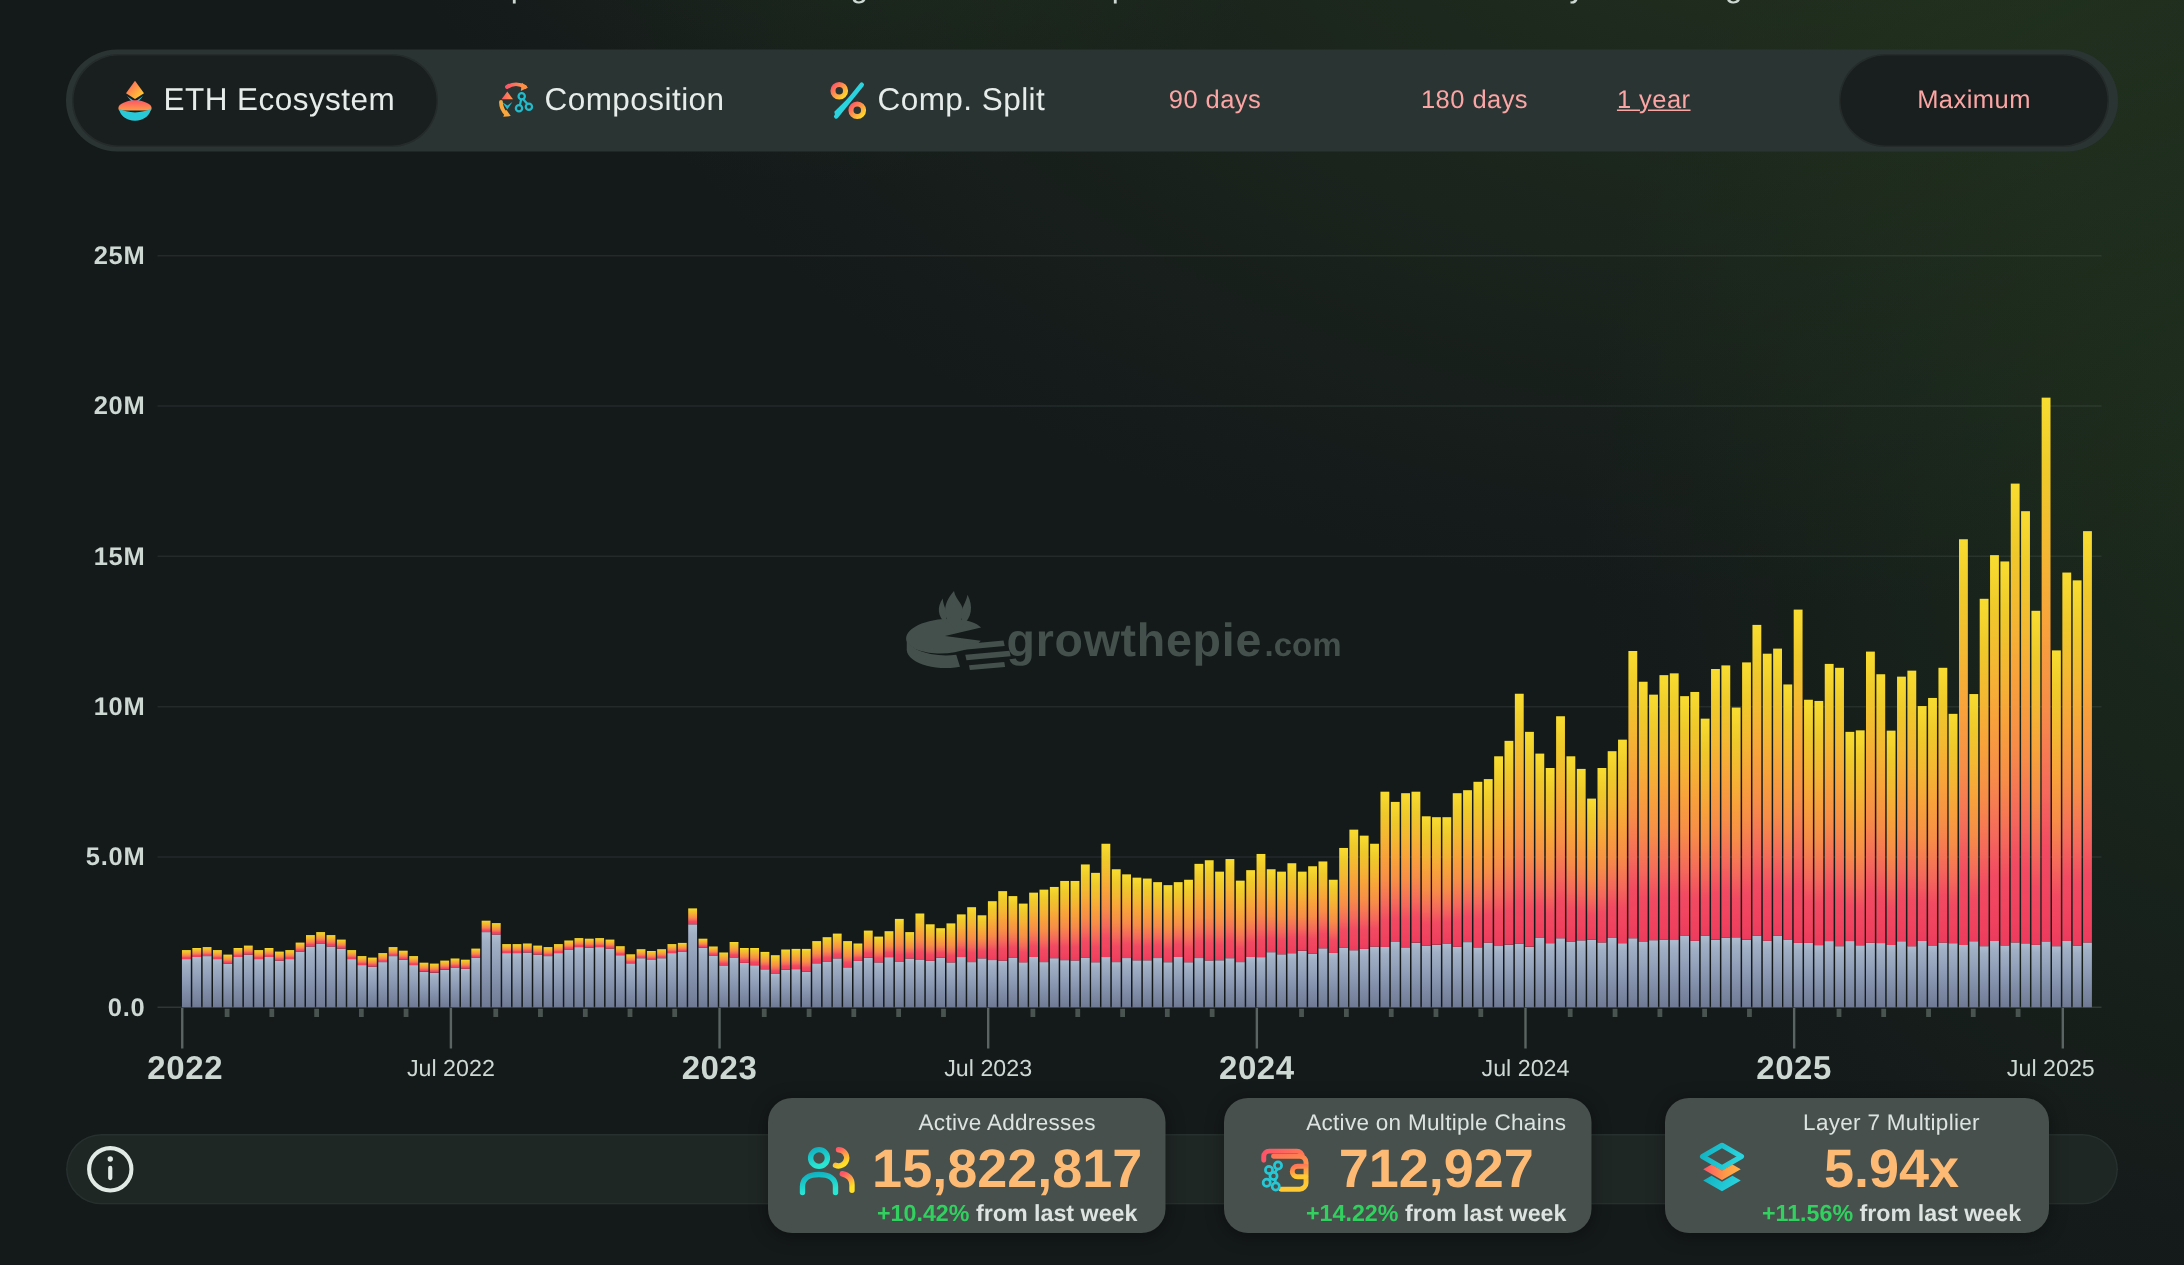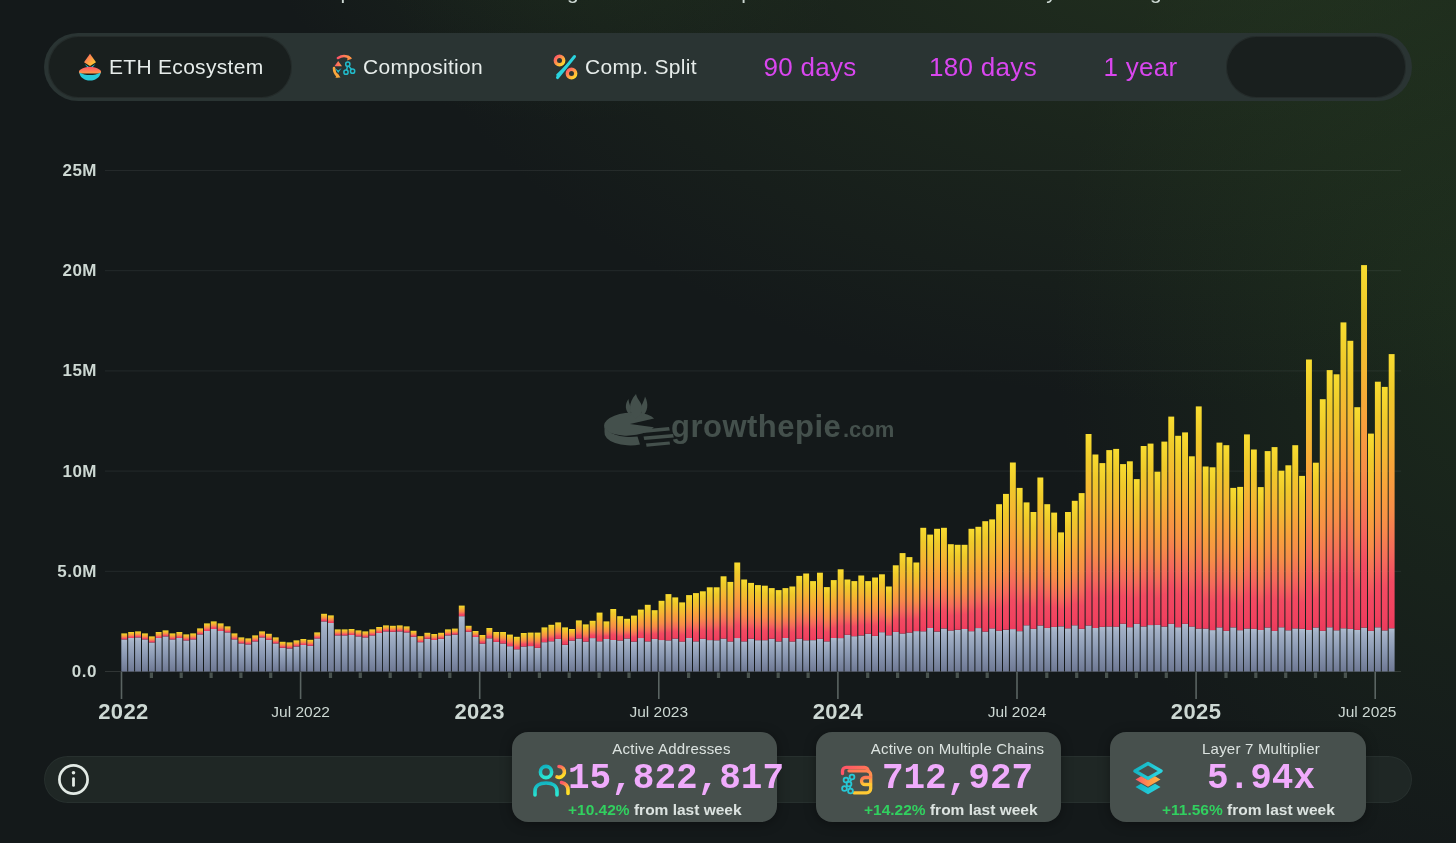--- a/index.html
+++ b/index.html
@@ -15,37 +15,37 @@
 #toptext { position:absolute; top:-19px; left:0; width:1456px; text-align:center; font-size:21px; line-height:21px; color:#CDD8D3; letter-spacing:0.2px; }
 #topbar { position:absolute; left:44px; top:33px; width:1368px; height:68px; border-radius:34px; background:#2A3433; }
 .pill { position:absolute; top:3px; height:62px; border-radius:31px; background:#191F1E; box-shadow:inset 0 0 0 1px rgba(205,216,211,0.07); }
 #pill-eth { left:4px; width:244px; }
 #pill-max { left:1182px; width:180px; }
 .tab { position:absolute; top:0; height:68px; display:flex; align-items:center; font-size:21px; color:#E6ECEA; letter-spacing:0.3px; }
 .tab svg { margin-right:6px; }
 #tab-eth { left:33px; }
 #tab-comp { left:287px; }
 #tab-split { left:508px; }
-.tab-time { position:absolute; top:0; height:68px; display:flex; align-items:center; justify-content:center; font-size:26px; color:#d946ef; letter-spacing:0.3px; }
+.tab-time { position:absolute; top:0; height:68px; display:flex; align-items:center; justify-content:center; font-size:17px; color:#fca5a5; letter-spacing:0.3px; }
 #chart { position:absolute; left:0; top:0; }
 .ylab { font-family:"Liberation Sans",sans-serif; font-size:17px; font-weight:bold; fill:#CDD8D3; letter-spacing:0.5px; }
 .xyear { font-family:"Liberation Sans",sans-serif; font-size:22px; font-weight:bold; fill:#CDD8D3; letter-spacing:0.4px; }
 .xjul { font-family:"Liberation Sans",sans-serif; font-size:15.5px; fill:#CDD8D3; }
 .wm1 { font-family:"Liberation Sans",sans-serif; font-size:31px; font-weight:bold; fill:#44504C; letter-spacing:0.5px; }
 .wm2 { font-family:"Liberation Sans",sans-serif; font-size:22px; font-weight:bold; fill:#44504C; }
 #botbar { position:absolute; left:44px; top:756px; width:1368px; height:47px; border-radius:24px; background:#1F2725; box-shadow:inset 0 0 0 1px rgba(205,216,211,0.05); }
 #botbar svg { position:absolute; left:13px; top:7px; }
 .card { position:absolute; top:732px; height:90px; border-radius:16px; background:#47504D; box-shadow:0 2px 12px rgba(0,0,0,0.35); }
 #card1 { left:512px; width:265px;padding-left:40px; }
 #card2 { left:816px; width:245px; }
 #card3 { left:1110px; width:256px; }
 .card .icon { position:absolute; left:16px; top:28px; }
 .card .title { position:absolute; left:56px; right:2px; top:8px; text-align:center; font-size:15px; color:#DCE3E0; letter-spacing:0.2px; }
-.card .num { position:absolute; left:56px; right:2px; top:26px; text-align:center; font-size:36px; font-weight:bold; color:#f0abfc; letter-spacing:0px;font-family:Liberation Mono, monospace; }
-.card .delta { position:absolute; left:56px; right:2px; top:69px; font-size:15.5px; font-weight:bold; color:#DCE3E0; }
+.card .num { position:absolute; left:56px; right:2px; top:26px; text-align:center; font-size:36px; font-weight:bold; color:#fdba74; letter-spacing:0px; }
+.card .delta { position:absolute; left:56px; right:2px; top:69px; text-align:center; font-size:15.5px; font-weight:bold; color:#DCE3E0; }
 .card .delta b { color:#31D05F; }
 #card2 .title, #card2 .num, #card2 .delta { left:48px; right:10px; }
 #card3 .title, #card3 .num, #card3 .delta { left:52px; right:6px; }
 #card1 .icon { left:19px; }
 #card2 .icon { left:21px; }
 #card3 .icon { left:18px; }
 </style></head>
 <body>
 <div id="toptext">Number of unique addresses interacting with one or multiple chains in the Ethereum ecosystem in a given week</div>
 <svg id="chart" width="1456" height="843" viewBox="0 0 1456 843">
@@ -573,21 +573,22 @@
         </defs>
 <circle cx="7.5" cy="6.5" r="4.2" fill="none" stroke="url(#ip1)" stroke-width="3.4"></circle>
 <circle cx="19.5" cy="19.5" r="4.2" fill="none" stroke="url(#ip2)" stroke-width="3.4"></circle>
 <path d="M22.5 2.5 L5 24 L4.2 20.5 Z" fill="#2AD3DE"></path>
 <path d="M22.5 2.5 L5.5 23.6" stroke="#2AD3DE" stroke-width="3" stroke-linecap="round" fill="none"></path>
 </svg>
       <span>Comp. Split</span>
     </div>
   <div class="tab-time" style="left:642px;width:248px;">90 days</div>
   <div class="tab-time" style="left:814px;width:250px;">180 days</div>
-  <div class="tab-time" style="left:1009px;width:175px;">1 year</div>
+  <div class="tab-time" style="left:971px;width:175px;text-decoration:underline;">1 year</div>
+  <div class="tab-time" style="left:1182px;width:180px;">Maximum</div>
 </div>
 <div id="botbar">
     <svg width="33" height="33" viewBox="0 0 33 33">
 <circle cx="16.5" cy="16.5" r="14.1" fill="none" stroke="#E2EAE5" stroke-width="2.7"></circle>
 <rect x="15.1" y="14.2" width="2.8" height="9.6" rx="1.4" fill="#E2EAE5"></rect>
 <circle cx="16.5" cy="9.7" r="1.8" fill="#E2EAE5"></circle>
 </svg>
   </div>
 <div class="card" id="card1">
   <div class="icon"><svg width="40" height="38" viewBox="0 0 40 38">

